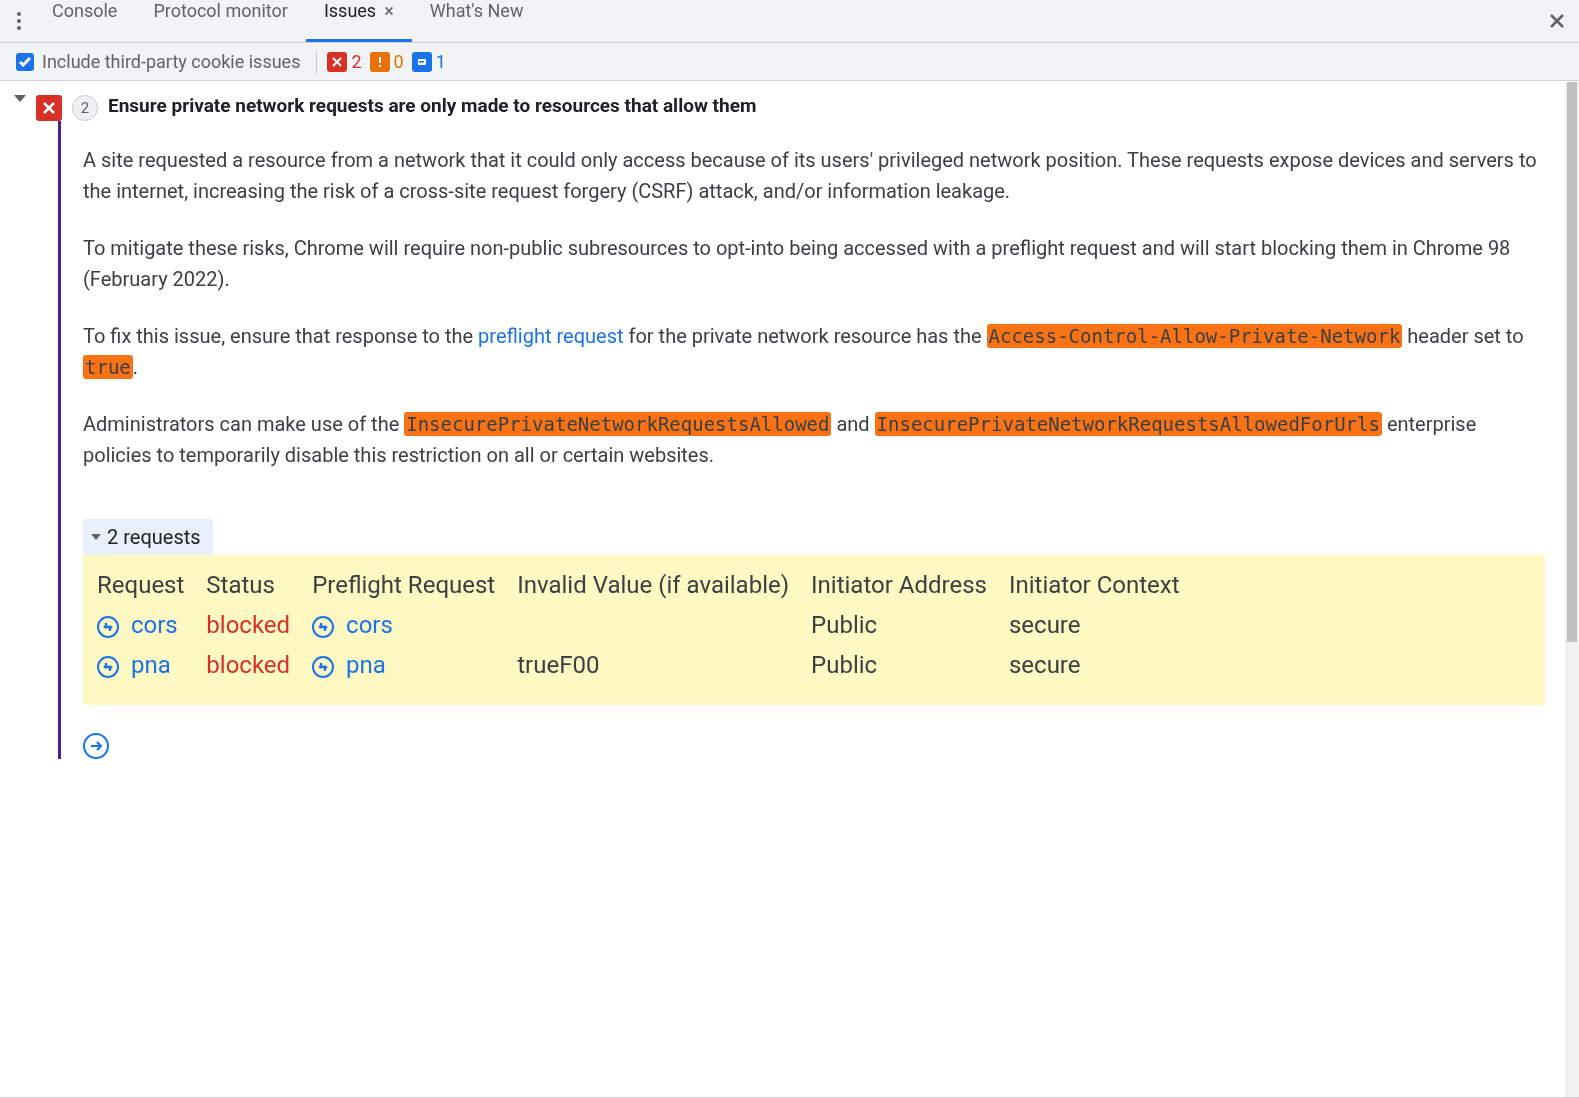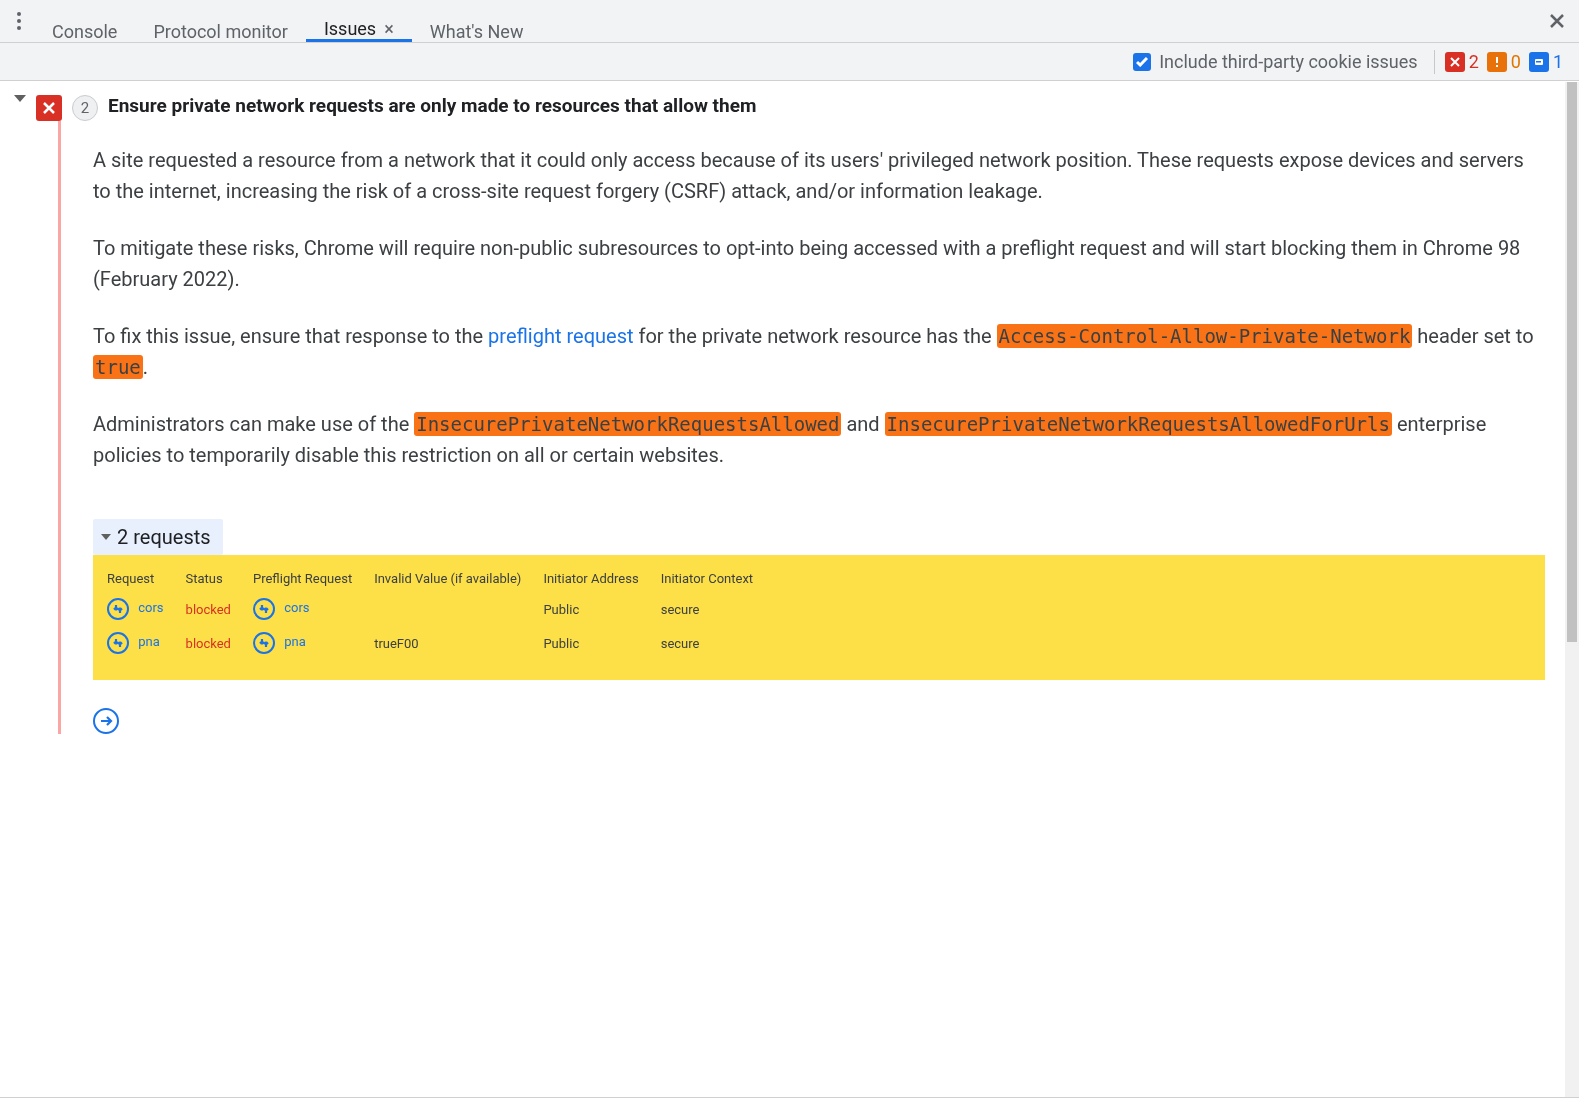--- a/index.html
+++ b/index.html
@@ -20,42 +20,41 @@
   }
   .kebab {
     width:30px; height:30px;
     display:flex; align-items:center; justify-content:center;
     cursor:pointer;
   }
   .kebab svg { fill:#5f6368; }
   .tabbar { display:flex; align-items:stretch; height:100%; flex:1; }
   .tab {
     padding:0 18px;
-    display:flex; align-items:flex-end; gap:8px;
+    display:flex; align-items:flex-start; gap:8px;
     color:#5f6368;
     font-size:18px;
     cursor:pointer;
   }
   .tab.active {
     color:#202124;
     border-bottom:3px solid #1a73e8;
     font-weight:400;
   }
   .tab .x { color:#5f6368; font-size:18px; cursor:pointer; }
   .topbar .close-panel {
     width:36px; height:36px;
     display:flex; align-items:center; justify-content:center;
     cursor:pointer;
   }
   .topbar .close-panel svg { stroke:#5f6368; stroke-width:2.5; }
 
   .filterbar {
     display:flex;
     align-items:center;
-    justify-content:flex-end;
     height:38px;
     border-bottom:1px solid #d0d0d0;
     background:#f1f3f4;
     padding:0 16px;
     gap:10px;
   }
   .filterbar label {
     display:flex; align-items:center; gap:8px;
     color:#5f6368;
     font-size:18px;
@@ -155,22 +154,22 @@
   }
   .issue-title {
     font-size:19px;
     font-weight:700;
     color:#202124;
     margin-top:2px;
   }
 
   .issue-body {
     margin-left:44px;
-    border-left:3px solid #fca5a5;
-    padding-left:32px;
+    border-left:3px solid #4c1d95;
+    padding-left:22px;
     padding-right:20px;
     padding-top:24px;
   }
   .issue-body p {
     font-size:20px;
     line-height:1.55;
     color:#3c4043;
     margin:0 0 26px 0;
   }
   .link { color:#1a73e8; cursor:pointer; }
@@ -197,25 +196,25 @@
     background:#e8f0fe;
     color:#202124;
     font-size:20px;
     padding:6px 12px 6px 8px;
     border-radius:2px;
     margin-top:22px;
     cursor:pointer;
   }
 
   .req-table-wrap {
-    background:#fde047;
+    background:#fef9c3;
     border-radius:0;
     padding:10px 14px 20px 14px;
     margin-top:0;
-    font-size:13px;
+    font-size:24px;
   }
   table.req {
     border-collapse:collapse;
     width:auto;
   }
   table.req th {
     text-align:left;
     font-weight:400;
     color:#3c4043;
     padding:6px 22px 6px 0;

